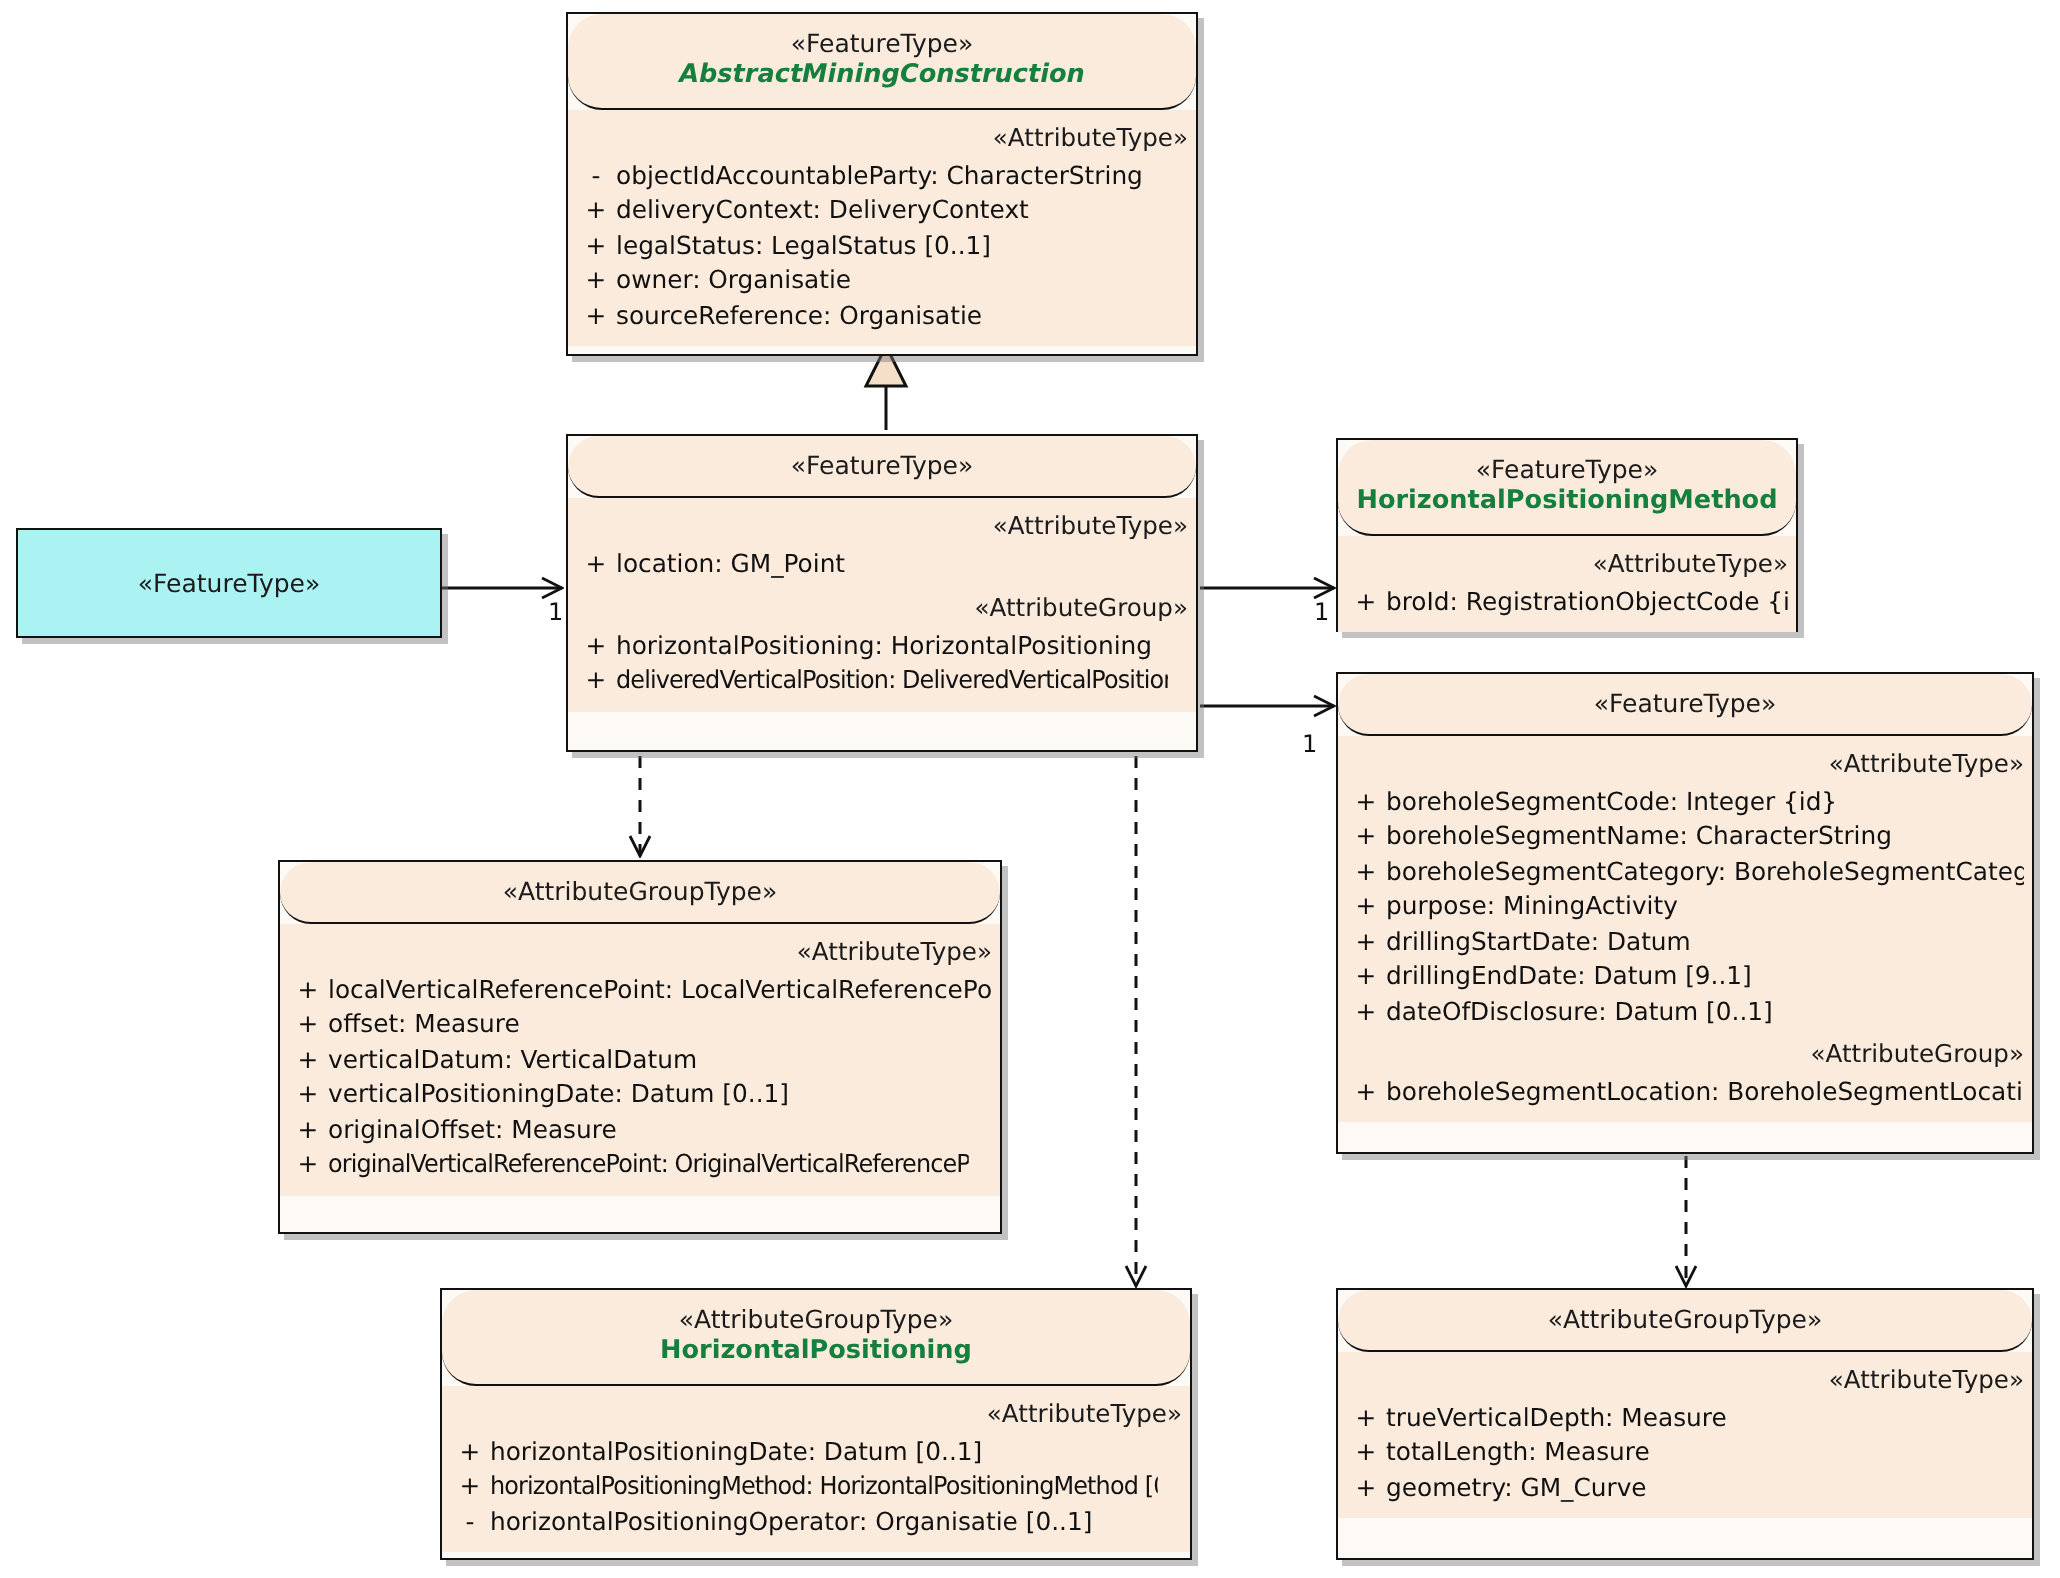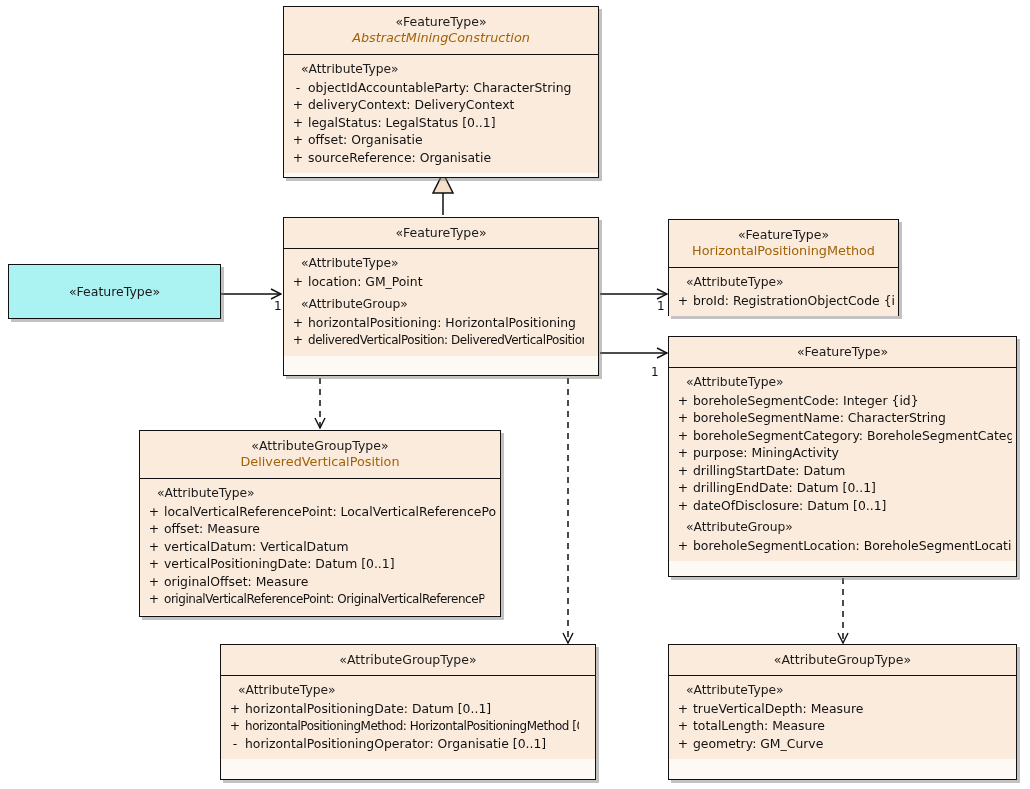--- a/index.html
+++ b/index.html
@@ -38,47 +38,49 @@
     border: 1.6px solid #111111;
     background: #fdfaf6;
     box-shadow: 3px 3px 0 0 rgba(120,120,120,0.45);
   }
   .uml-class .hdr {
     box-sizing: border-box;
     background: #fbebdd;
     border-bottom: 1.6px solid #111111;
     text-align: center;
     padding: 7px 6px 8px 6px;
+    border-radius: 17px;
   }
   .uml-class .stereo {
     font-size: 12.5px;
     color: #1b1b1b;
     line-height: 15px;
     white-space: nowrap;
   }
   .uml-class .cname {
     font-size: 12.8px;
-    font-weight: normal;
-    color: #a16207;
+    font-weight: bold;
+    color: #15803d;
     line-height: 17px;
     white-space: nowrap;
   }
   .uml-class.abstract .cname { font-style: italic; }
 
   .uml-class .body {
     box-sizing: border-box;
     background: #fbebdd;
     padding: 6px 4px 7px 4px;
   }
   .uml-class .grp {
     font-size: 12.3px;
     color: #1b1b1b;
     line-height: 17.5px;
     padding-left: 13px;
     white-space: nowrap;
+    text-align: right;
   }
   .attr-row {
     display: flex;
     align-items: baseline;
     line-height: 17.5px;
     white-space: nowrap;
     font-size: 12.4px;
     color: #111111;
   }
   .attr-row .vis {
@@ -181,21 +183,21 @@
       <div class="attr-row">
         <span class="vis">+</span>
         <span class="sig">deliveryContext: DeliveryContext</span>
       </div>
       <div class="attr-row">
         <span class="vis">+</span>
         <span class="sig">legalStatus: LegalStatus [0..1]</span>
       </div>
       <div class="attr-row">
         <span class="vis">+</span>
-        <span class="sig">offset: Organisatie</span>
+        <span class="sig">owner: Organisatie</span>
       </div>
       <div class="attr-row">
         <span class="vis">+</span>
         <span class="sig">sourceReference: Organisatie</span>
       </div>
     </div>
   </div>
 
   <div class="uml-class" style="left:283px; top:217px; width:316px; height:159px;">
     <div class="hdr">
@@ -260,38 +262,37 @@
       <div class="attr-row">
         <span class="vis">+</span>
         <span class="sig">purpose: MiningActivity</span>
       </div>
       <div class="attr-row">
         <span class="vis">+</span>
         <span class="sig">drillingStartDate: Datum</span>
       </div>
       <div class="attr-row">
         <span class="vis">+</span>
-        <span class="sig">drillingEndDate: Datum [0..1]</span>
+        <span class="sig">drillingEndDate: Datum [9..1]</span>
       </div>
       <div class="attr-row">
         <span class="vis">+</span>
         <span class="sig">dateOfDisclosure: Datum [0..1]</span>
       </div>
       <div class="grp" style="padding-top:5px;">«AttributeGroup»</div>
       <div class="attr-row">
         <span class="vis">+</span>
         <span class="sig">boreholeSegmentLocation: BoreholeSegmentLocation [0..1]</span>
       </div>
     </div>
   </div>
 
   <div class="uml-class" style="left:139px; top:430px; width:362px; height:187px;">
     <div class="hdr">
       <div class="stereo">«AttributeGroupType»</div>
-      <div class="cname">DeliveredVerticalPosition</div>
     </div>
     <div class="body">
       <div class="grp">«AttributeType»</div>
       <div class="attr-row">
         <span class="vis">+</span>
         <span class="sig">localVerticalReferencePoint: LocalVerticalReferencePoint</span>
       </div>
       <div class="attr-row">
         <span class="vis">+</span>
         <span class="sig">offset: Measure</span>
@@ -311,20 +312,21 @@
       <div class="attr-row">
         <span class="vis">+</span>
         <span class="sig squeeze">originalVerticalReferencePoint: OriginalVerticalReferencePoint</span>
       </div>
     </div>
   </div>
 
   <div class="uml-class" style="left:220px; top:644px; width:376px; height:136px;">
     <div class="hdr">
       <div class="stereo">«AttributeGroupType»</div>
+      <div class="cname">HorizontalPositioning</div>
     </div>
     <div class="body">
       <div class="grp">«AttributeType»</div>
       <div class="attr-row">
         <span class="vis">+</span>
         <span class="sig">horizontalPositioningDate: Datum [0..1]</span>
       </div>
       <div class="attr-row">
         <span class="vis">+</span>
         <span class="sig squeeze">horizontalPositioningMethod: HorizontalPositioningMethod [0..1]</span>

